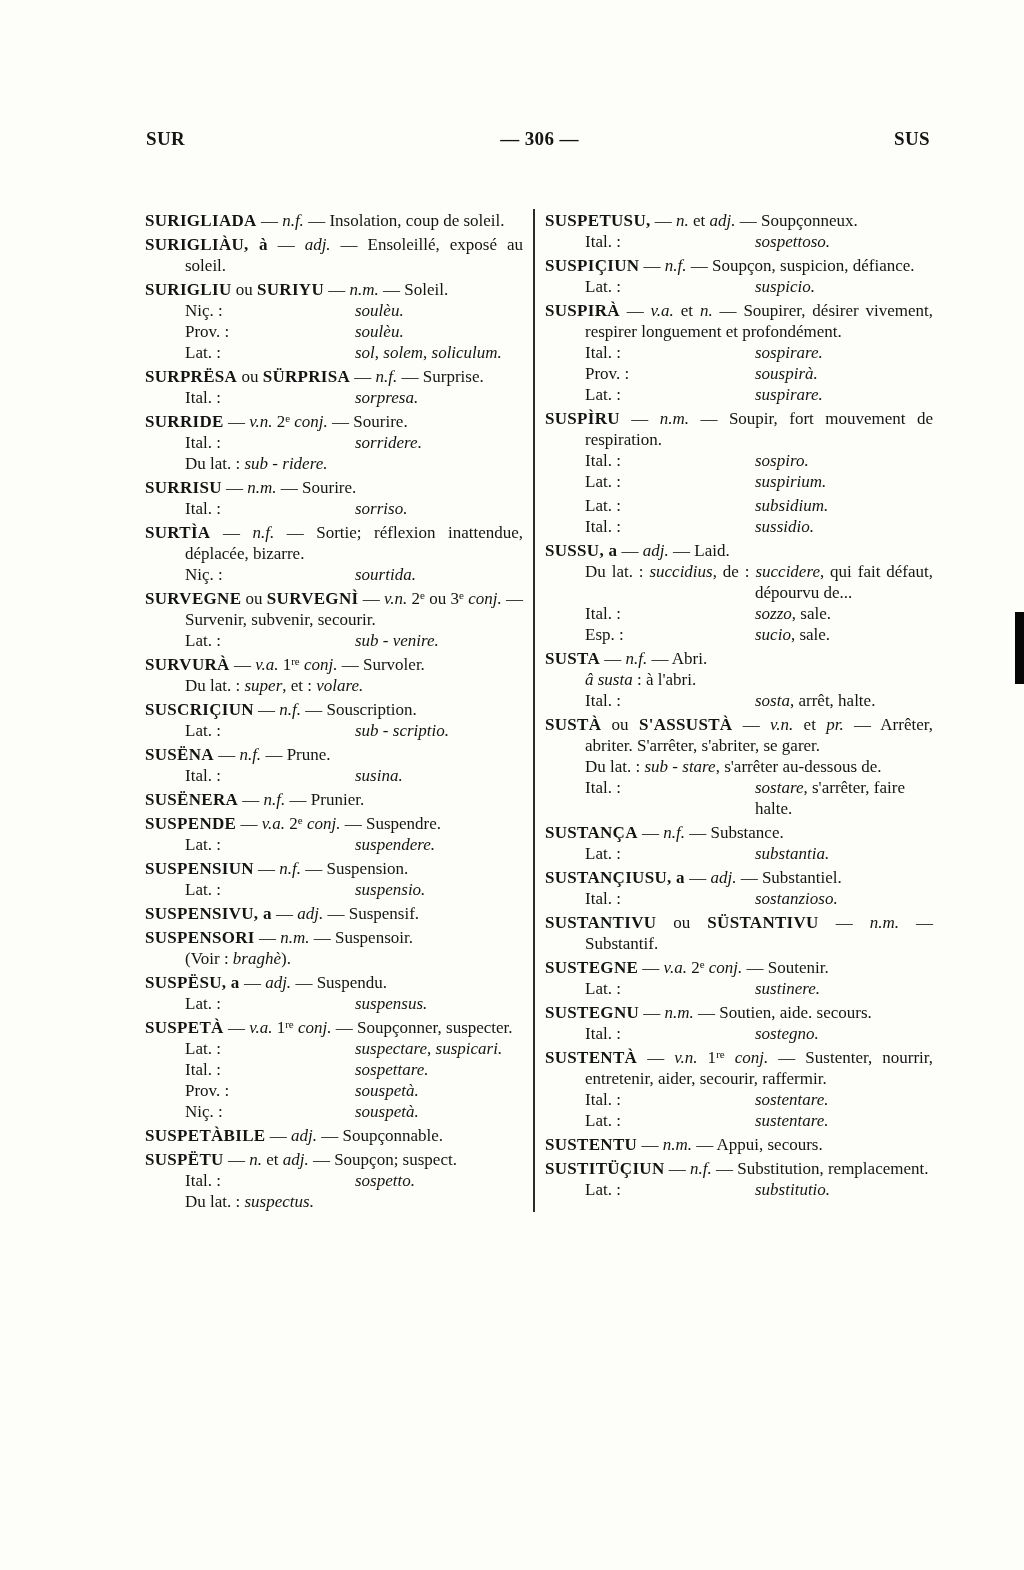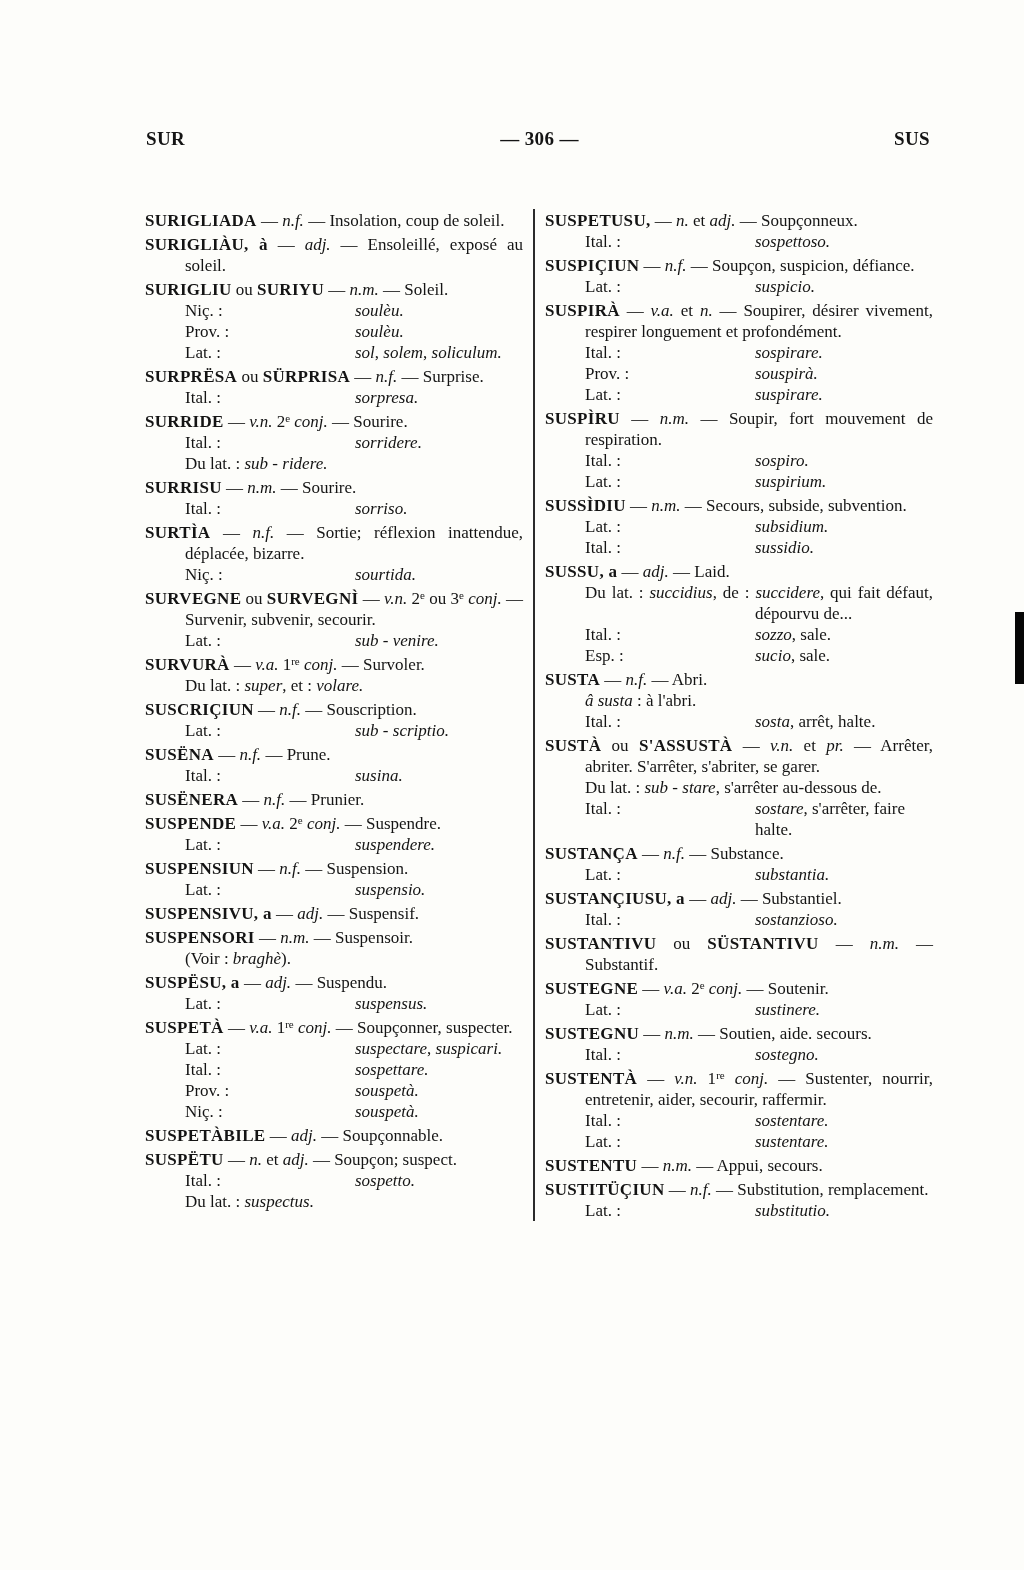--- a/index.html
+++ b/index.html
@@ -212,21 +212,20 @@
           <div class="lv">
             <span class="lab">Ital. :</span>
             <span class="val"><span class="i">sospiro.</span></span>
           </div>
           <div class="lv">
             <span class="lab">Lat. :</span>
             <span class="val"><span class="i">suspirium.</span></span>
           </div>
         </div>
         <div class="entry">
-          <div class="p"><span class="b">SUSSÌDIU</span><span> — </span><span class="i">n.m.</span><span> — Secours, subside, subvention.</span></div>
           <div class="lv">
             <span class="lab">Lat. :</span>
             <span class="val"><span class="i">subsidium.</span></span>
           </div>
           <div class="lv">
             <span class="lab">Ital. :</span>
             <span class="val"><span class="i">sussidio.</span></span>
           </div>
         </div>
         <div class="entry">

